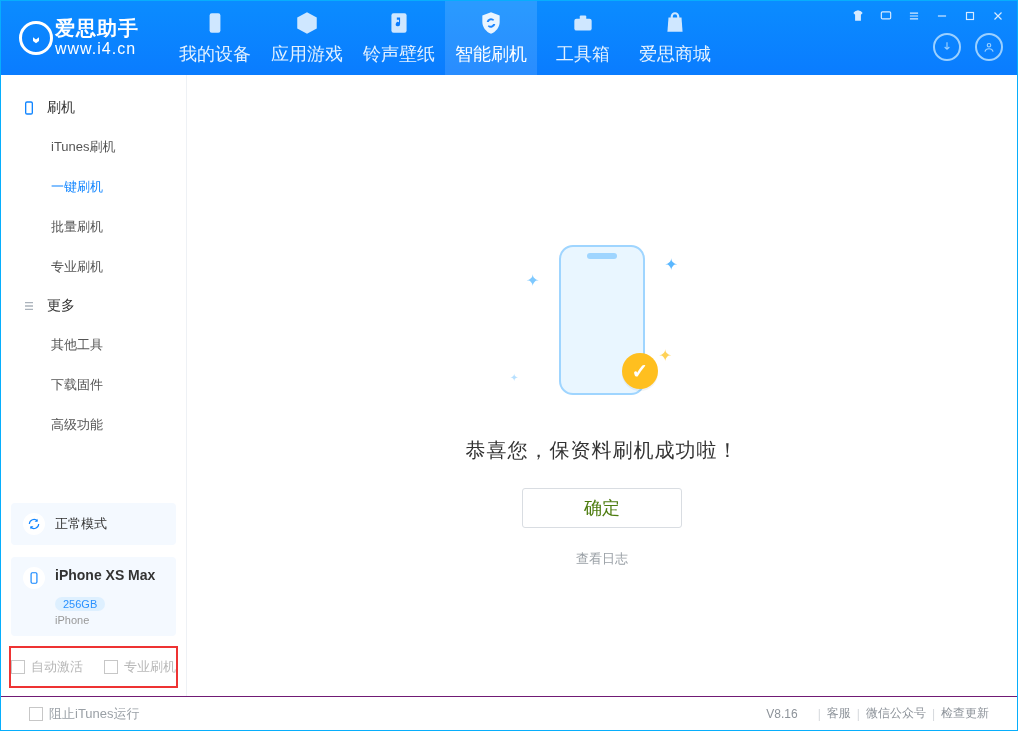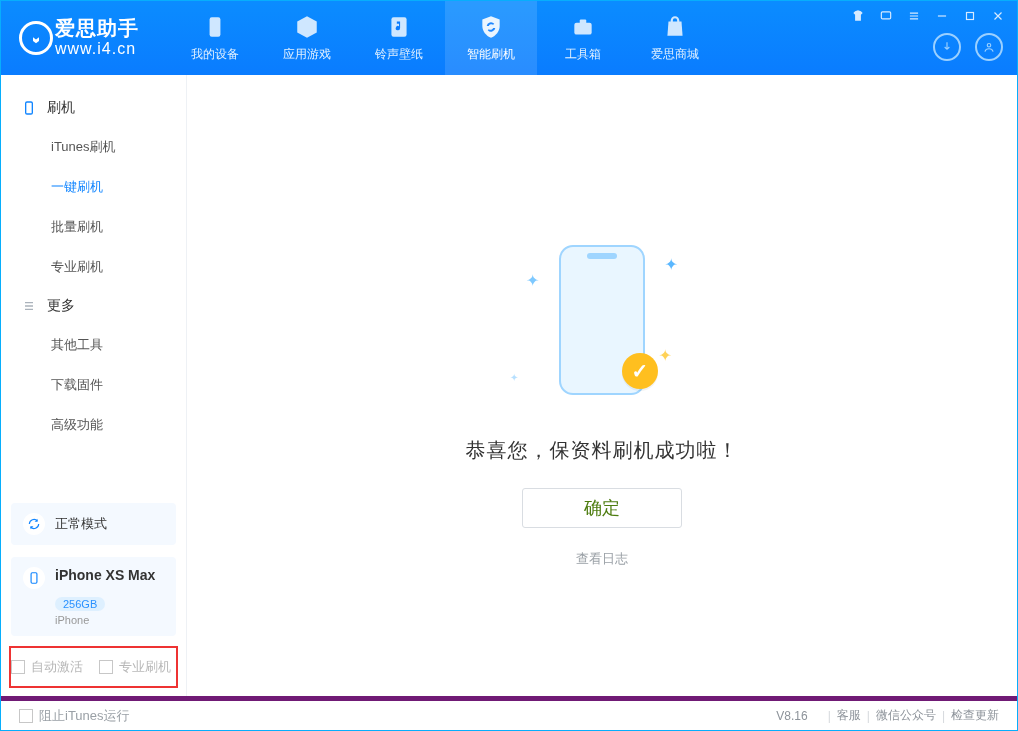--- a/index.html
+++ b/index.html
@@ -5,58 +5,58 @@
 * { margin: 0; padding: 0; box-sizing: border-box; font-family: "Microsoft YaHei", sans-serif; }
 body { background: #f5f5f5; display: flex; justify-content: center; align-items: flex-start; padding: 0; }
 .window { width: 1018px; height: 731px; background: #fff; border: 1px solid #07aefc; display: flex; flex-direction: column; }
 .titlebar { height: 74px; background: linear-gradient(to bottom, #0b8cff, #0a7cff); display: flex; align-items: center; padding: 0 14px 0 18px; color: #fff; position: relative; }
 .logo-block { display: flex; align-items: center; gap: 2px; margin-right: 30px; }
 .logo-circle { width: 34px; height: 34px; border: 3px solid #fff; border-radius: 50%; display: flex; align-items: center; justify-content: center; font-weight: bold; font-size: 20px; color: #fff; }
 .logo-text { display: flex; flex-direction: column; line-height: 1.15; }
 .logo-text .cn { font-size: 20px; font-weight: 700; letter-spacing: 1px; }
 .logo-text .url { font-size: 16px; letter-spacing: 1px; }
 .nav { display: flex; height: 100%; }
-.nav-item { width: 92px; display: flex; flex-direction: column; align-items: center; justify-content: center; gap: 6px; cursor: pointer; font-size: 12px; color: #e3f1ff; position: relative; }
+.nav-item { width: 92px; display: flex; flex-direction: column; align-items: center; justify-content: center; gap: 6px; cursor: pointer; font-size: 18px; color: #e3f1ff; position: relative; }
 .nav-item.active { background: rgba(255,255,255,0.13); color: #fff; }
 .nav-item svg { width: 26px; height: 26px; }
 .spacer { flex: 1; }
 .win-controls-top { position: absolute; top: 8px; right: 12px; display: flex; gap: 14px; color: #d7eaff; }
 .win-controls-top span, .win-controls-top svg { width: 14px; height: 14px; cursor: pointer; display:inline-flex; align-items:center; justify-content:center; font-size:13px; }
 .right-circles { display: flex; gap: 14px; align-items: center; margin-bottom:-18px; }
 .right-circles .circ { width: 28px; height: 28px; border: 2px solid #9bd0ff; border-radius: 50%; display: flex; align-items: center; justify-content: center; color: #9bd0ff; cursor: pointer; }
 .body { flex: 1; display: flex; min-height: 0; }
 .sidebar { width: 186px; background: #fff; border-right: 1px solid #eef1f5; display: flex; flex-direction: column; }
 .side-scroll { flex: 1; overflow: auto; padding-top: 14px; }
 .group-head { display: flex; align-items: center; gap: 10px; padding: 10px 20px; font-size: 14px; color: #333; font-weight: 500; }
 .group-head svg { width: 16px; height: 16px; }
 .sub-item { padding: 11px 10px 11px 50px; font-size: 13px; color: #555; cursor: pointer; }
 .sub-item.active { color: #1185ff; }
 .device-card { background: #f4f9ff; border-radius: 4px; margin: 6px 10px 6px 10px; padding: 10px 12px; display: flex; align-items: center; gap: 10px; cursor: pointer; }
 .device-card .ico { width: 22px; height: 22px; border-radius:50%; background:#fff; display:flex; align-items:center; justify-content:center; color:#1185ff; }
 .mode-label { font-size: 13px; color: #333; }
 .dev-info .name { font-size: 14px; color: #333; font-weight: 600; }
 .badge { display:inline-block; background:#def0ff; color:#2a91ff; font-size:11px; border-radius:10px; padding:1px 8px; margin-top:14px;}
 .dev-sub { font-size:11px; color:#999; margin-top:2px;}
-.highlight-box { border: 2px solid #e33; margin: 4px 8px 8px 8px; padding: 10px 0; display:flex; gap:16px; align-items:center; }
+.highlight-box { border: 2px solid #e33; margin: 4px 8px 8px 8px; padding: 10px 0; display:flex; gap:16px; align-items:center;justify-content:space-between; }
 .cb { display:flex; align-items:center; gap:6px; font-size:13px; color:#b8b8b8; cursor:pointer;}
 .cb .box { width:14px; height:14px; border:1px solid #c7c7c7; background:#fff; }
 .content { flex: 1; position: relative; display:flex; flex-direction:column; align-items:center; justify-content:flex-start; padding-top:170px; }
 .phone-illus { position: relative; width: 140px; height: 150px; }
 .phone-frame { width: 86px; height: 150px; border: 2px solid #9fd5ff; border-radius: 14px; background:#e9f6ff; margin:0 auto; position:relative; }
 .phone-frame::before { content:''; position:absolute; top:6px; left:50%; transform:translateX(-50%); width:30px; height:6px; background:#9fd5ff; border-radius:3px;}
 .spark { position:absolute; font-size:16px; color:#9fd5ff; }
 .spark.s1 { left:-6px; top:26px; color:#7ec9ff;}
 .spark.s2 { right:-6px; top:10px; color:#5ab7ff;}
 .spark.s3 { right:0px; bottom:30px; color:#ffd257;}
 .spark.s4 { left:-22px; bottom:12px; color:#b7e0ff; font-size:10px;}
 .check-badge { position:absolute; right:14px; bottom:6px; width:36px; height:36px; background:#ffbf1f; border-radius:50%; display:flex; align-items:center; justify-content:center; color:#fff; font-size:20px; font-weight:bold; box-shadow:0 2px 0 rgba(0,0,0,0.05);}
 .success-text { margin-top: 42px; font-size: 20px; color: #333; letter-spacing: 1px; }
 .ok-btn { margin-top: 24px; width: 160px; height: 40px; border:1px solid #d9dde2; background:#fff; color:#4d7c0f; font-size:18px; border-radius:3px; cursor:pointer; }
 .log-link { margin-top: 22px; font-size:13px; color:#9aa0a6; cursor:pointer; }
-.footer { height: 34px; border-top:5px solid #701a75; display:flex; align-items:center; padding:0 18px; font-size:12px; color:#9aa0a6; gap:10px;justify-content:space-between;}
+.footer { height: 34px; border-top:1px solid #701a75; display:flex; align-items:center; padding:0 28px; font-size:12px; color:#9aa0a6; gap:10px;justify-content:space-between;}
 .footer .sep { color:#d6d9dd; margin:0 6px;}
 .footer-right { margin-left:auto; display:flex; align-items:center;}
 .footer-right span { cursor:pointer; color:#8d939a;}
 .version { color:#f39a2b; margin-right:14px;}
 </style>
 </head>
 <body>
 
 <div class="window">
   <div class="titlebar">

